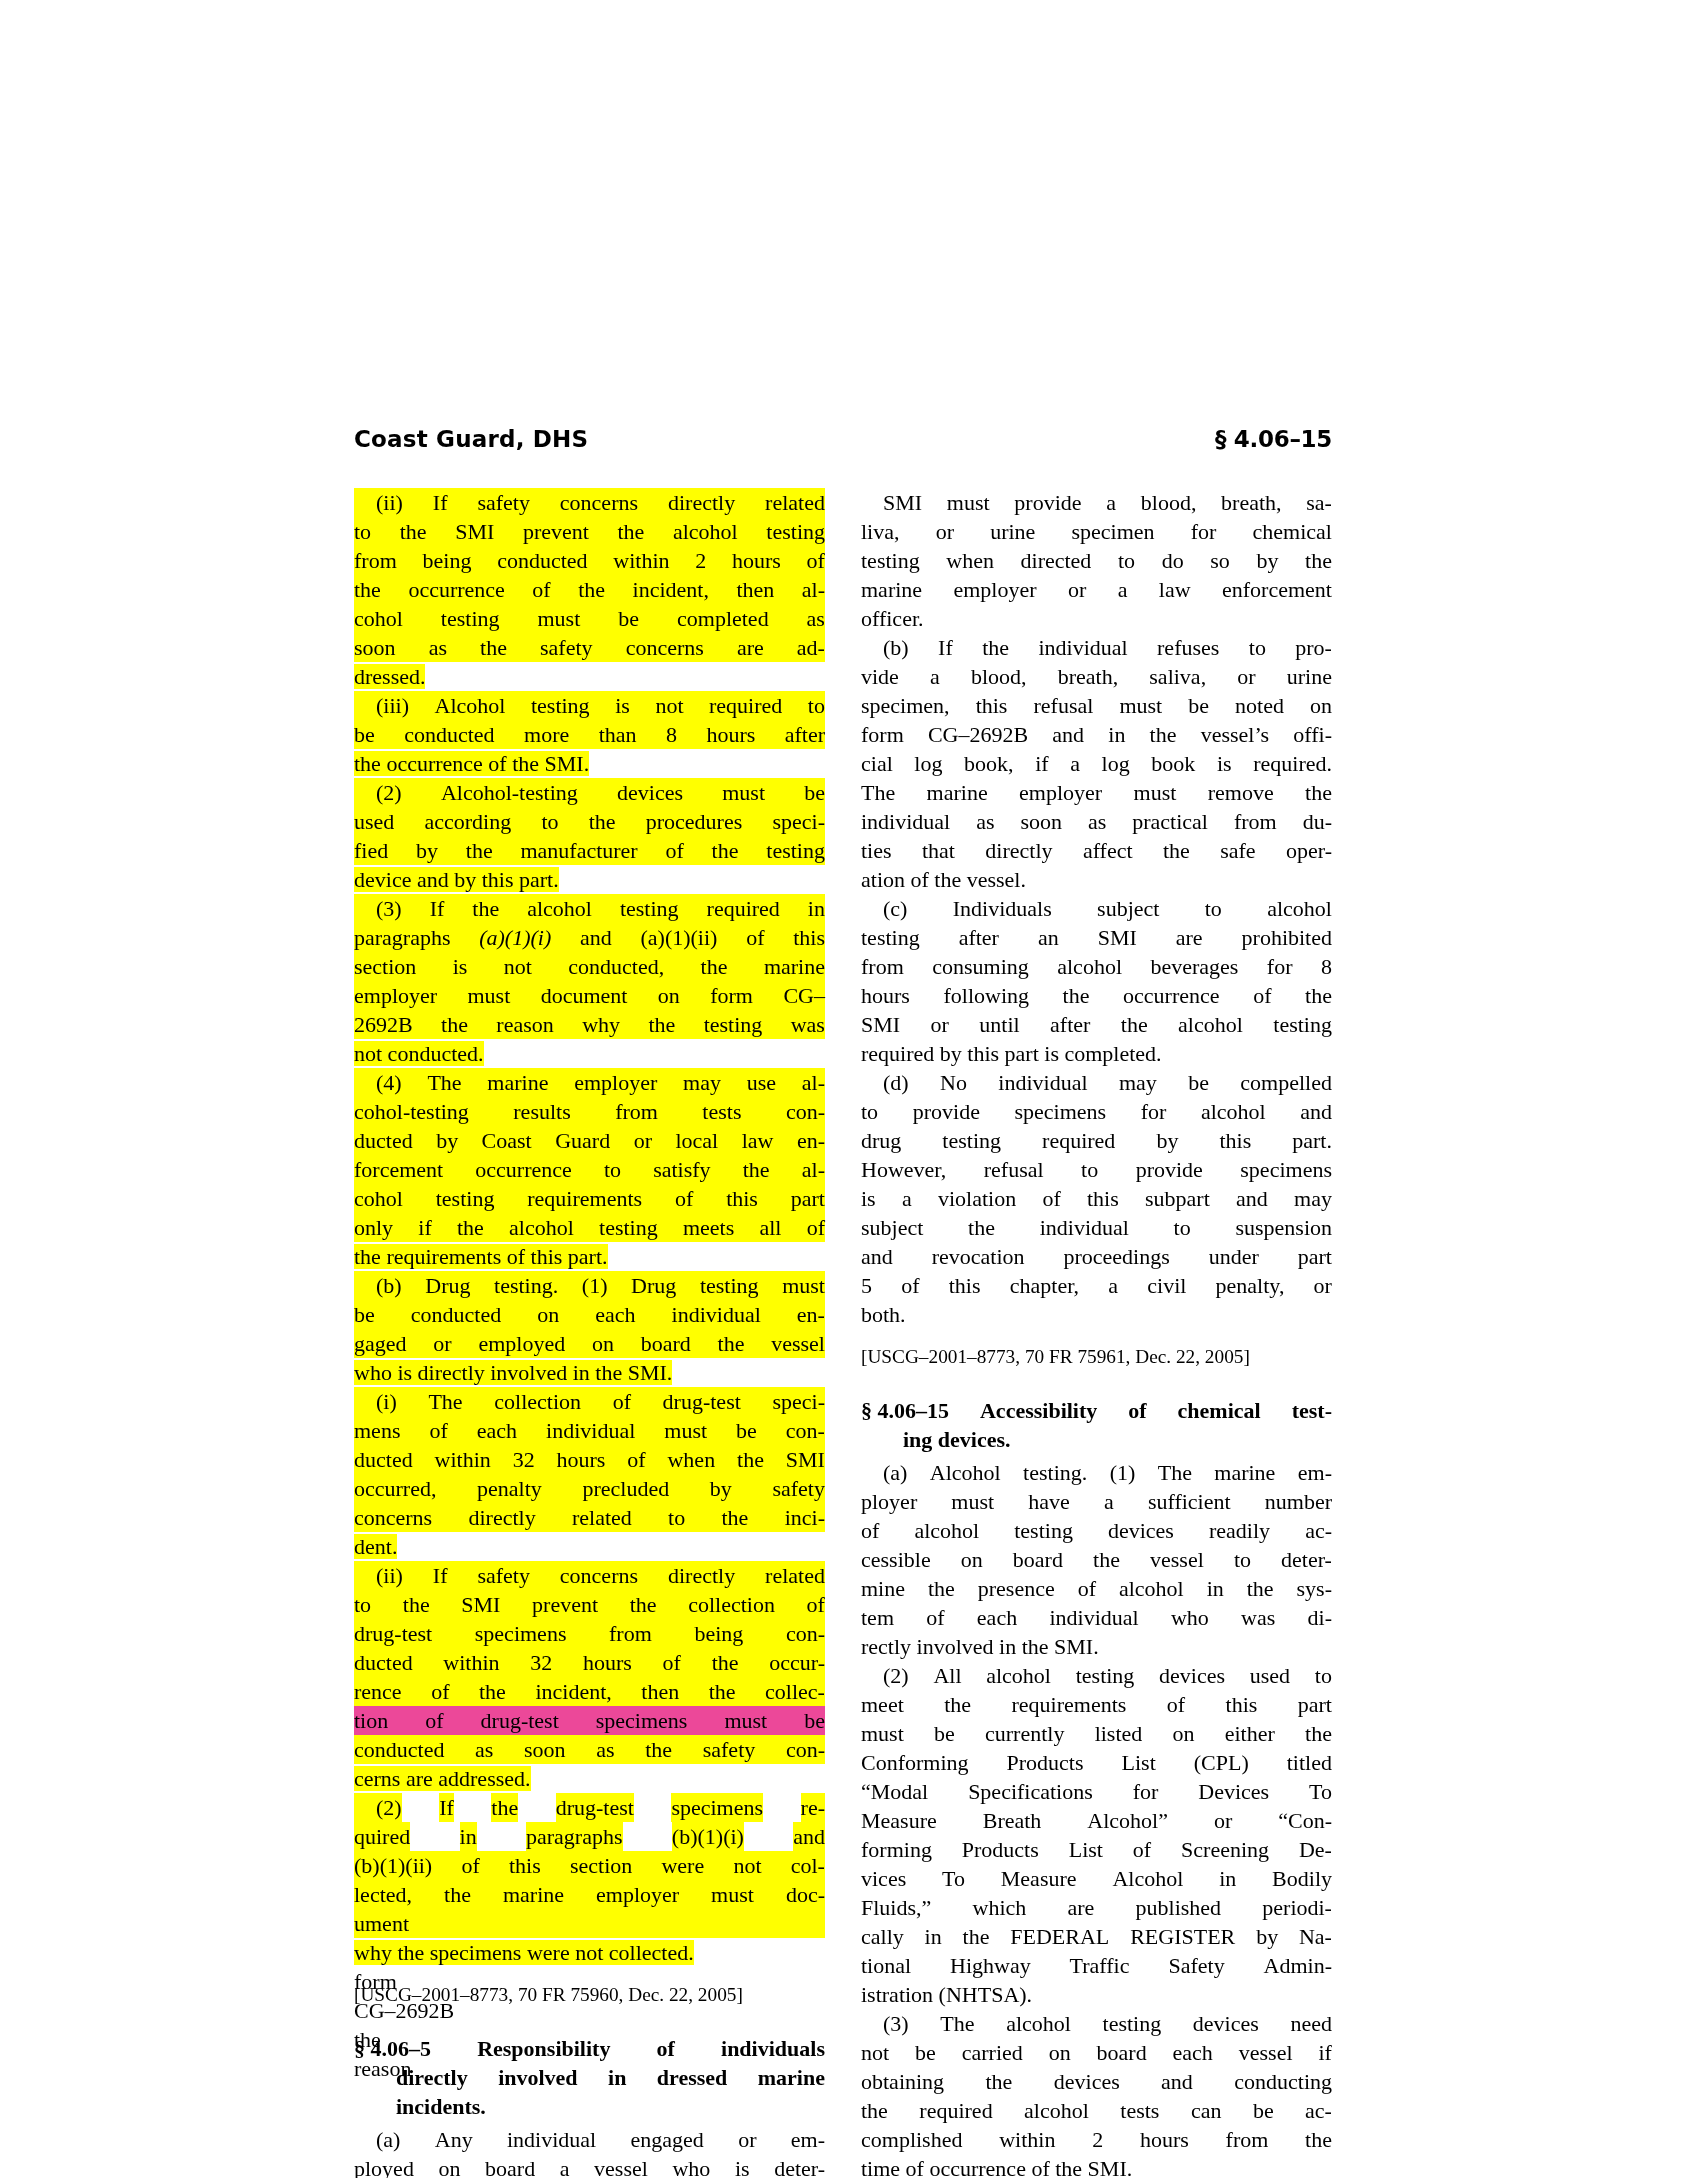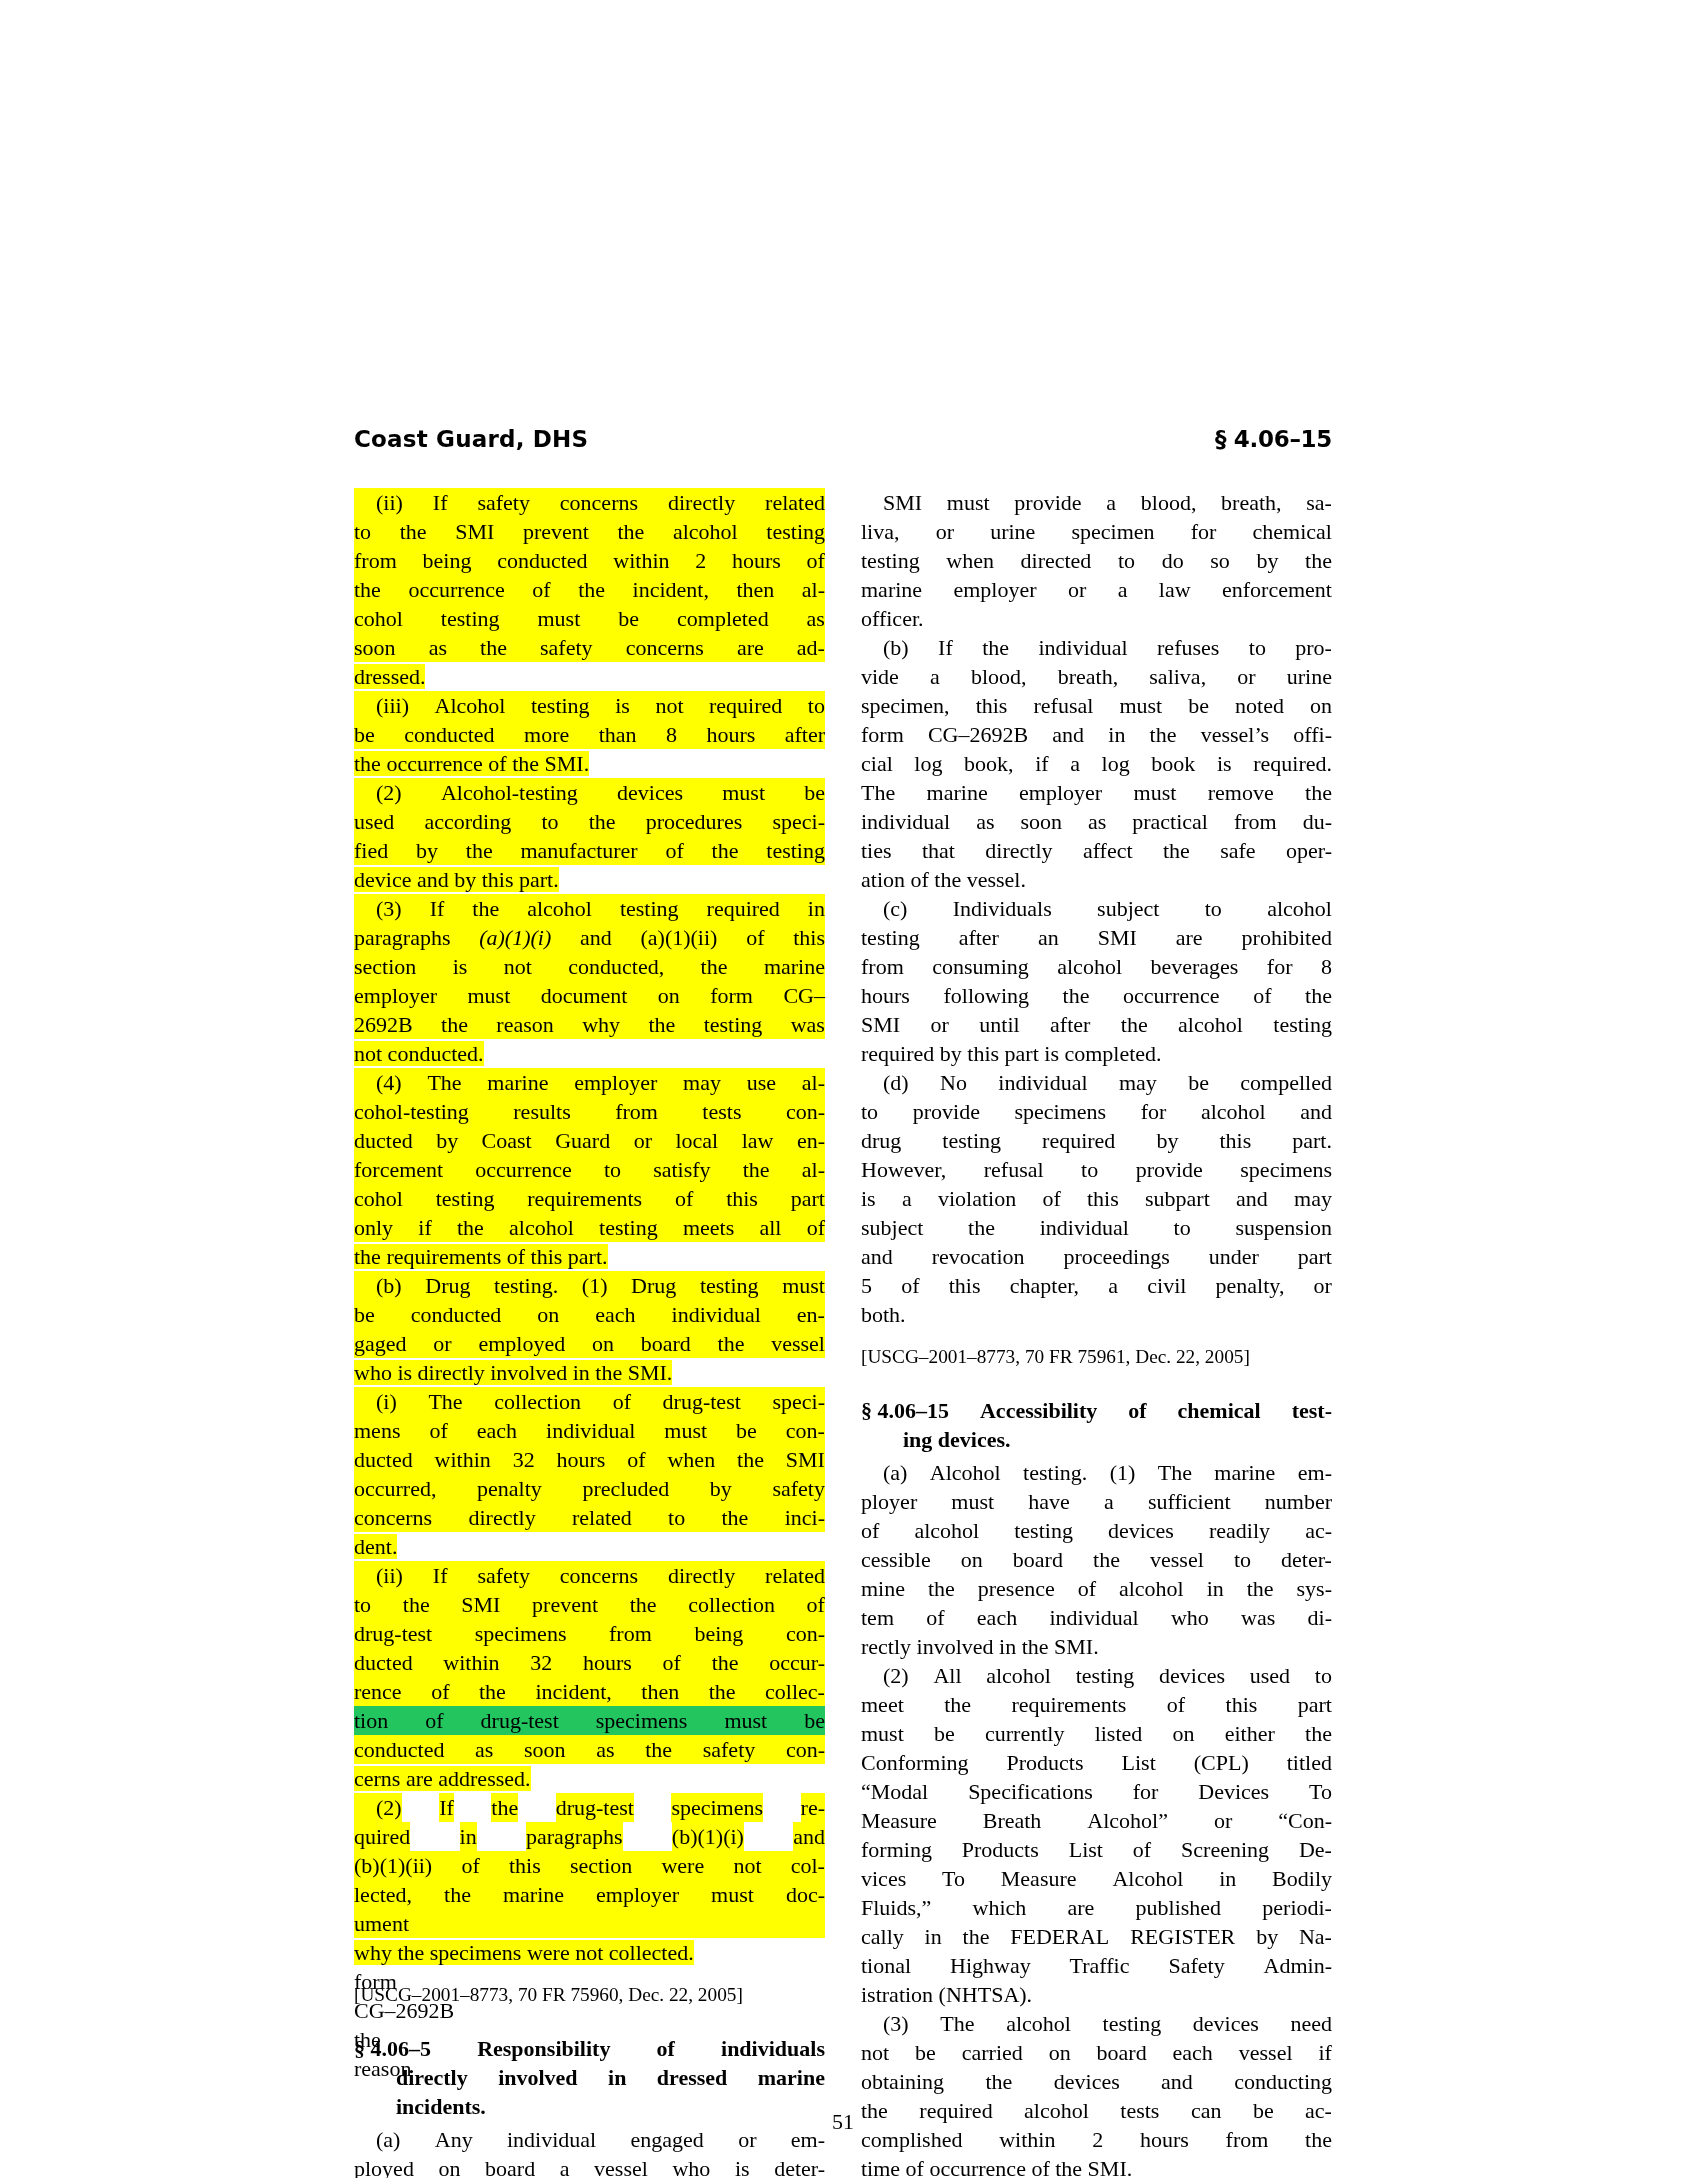--- a/index.html
+++ b/index.html
@@ -168,21 +168,21 @@
           <div class="ln j" style="background: rgb(255, 255, 0);"><span style="background: transparent;">occurred,</span><span style="background: transparent;">penalty</span><span style="background: transparent;">precluded</span><span style="background: transparent;">by</span><span style="background: transparent;">safety</span></div>
           <div class="ln j" style="background: rgb(255, 255, 0);"><span style="background: transparent;">concerns</span><span style="background: transparent;">directly</span><span style="background: transparent;">related</span><span style="background: transparent;">to</span><span style="background: transparent;">the</span><span style="background: transparent;">inci-</span></div>
           <div class="ln"><span class="hl">dent.</span></div>
         </div>
         <div>
           <div class="ln j" style="background: rgb(255, 255, 0);"><span style="background: transparent;"><span class="ind"></span>(ii)</span><span style="background: transparent;">If</span><span style="background: transparent;">safety</span><span style="background: transparent;">concerns</span><span style="background: transparent;">directly</span><span style="background: transparent;">related</span></div>
           <div class="ln j" style="background: rgb(255, 255, 0);"><span style="background: transparent;">to</span><span style="background: transparent;">the</span><span style="background: transparent;">SMI</span><span style="background: transparent;">prevent</span><span style="background: transparent;">the</span><span style="background: transparent;">collection</span><span style="background: transparent;">of</span></div>
           <div class="ln j" style="background: rgb(255, 255, 0);"><span style="background: transparent;">drug-test</span><span style="background: transparent;">specimens</span><span style="background: transparent;">from</span><span style="background: transparent;">being</span><span style="background: transparent;">con-</span></div>
           <div class="ln j" style="background: rgb(255, 255, 0);"><span style="background: transparent;">ducted</span><span style="background: transparent;">within</span><span style="background: transparent;">32</span><span style="background: transparent;">hours</span><span style="background: transparent;">of</span><span style="background: transparent;">the</span><span style="background: transparent;">occur-</span></div>
           <div class="ln j" style="background: rgb(255, 255, 0);"><span style="background: transparent;">rence</span><span style="background: transparent;">of</span><span style="background: transparent;">the</span><span style="background: transparent;">incident,</span><span style="background: transparent;">then</span><span style="background: transparent;">the</span><span style="background: transparent;">collec-</span></div>
-          <div class="ln j" style="background: #22c55e; align-items: flex-end;"><span style="background: transparent;">tion</span><span style="background: transparent;">of</span><span style="background: transparent;">drug-test</span><span style="background: transparent;">specimens</span><span style="background: transparent;">must</span><span style="background: transparent;">be</span></div>
+          <div class="ln j" style="background: #ec4899; align-items: flex-end;"><span style="background: transparent;">tion</span><span style="background: transparent;">of</span><span style="background: transparent;">drug-test</span><span style="background: transparent;">specimens</span><span style="background: transparent;">must</span><span style="background: transparent;">be</span></div>
           <div class="ln j" style="background: rgb(255, 255, 0);"><span style="background: transparent;">conducted</span><span style="background: transparent;">as</span><span style="background: transparent;">soon</span><span style="background: transparent;">as</span><span style="background: transparent;">the</span><span style="background: transparent;">safety</span><span style="background: transparent;">con-</span></div>
           <div class="ln"><span class="hl">cerns are addressed.</span></div>
         </div>
         <div>
           <div class="ln j hlline"><span><span class="ind"></span>(2)</span><span>If</span><span>the</span><span>drug-test</span><span>specimens</span><span>re-</span></div>
           <div class="ln j hlline"><span>quired</span><span>in</span><span>paragraphs</span><span>(b)(1)(i)</span><span>and</span></div>
           <div class="ln j" style="background: rgb(255, 255, 0);"><span style="background: transparent;">(b)(1)(ii)</span><span style="background: transparent;">of</span><span style="background: transparent;">this</span><span style="background: transparent;">section</span><span style="background: transparent;">were</span><span style="background: transparent;">not</span><span style="background: transparent;">col-</span></div>
           <div class="ln j" style="background: rgb(255, 255, 0);"><span style="background: transparent;">lected,</span><span style="background: transparent;">the</span><span style="background: transparent;">marine</span><span style="background: transparent;">employer</span><span style="background: transparent;">must</span><span style="background: transparent;">doc-</span></div>
           <div class="ln j" style="background: rgb(255, 255, 0); flex-direction: column;"><span style="background: transparent;">ument</span><span style="background: transparent;">on</span><span style="background: transparent;">form</span><span style="background: transparent;">CG–2692B</span><span style="background: transparent;">the</span><span style="background: transparent;">reason</span></div>
           <div class="ln"><span class="hl">why the specimens were not collected.</span></div>
@@ -271,15 +271,14 @@
           <div class="ln j"><span>not</span><span>be</span><span>carried</span><span>on</span><span>board</span><span>each</span><span>vessel</span><span>if</span></div>
           <div class="ln j"><span>obtaining</span><span>the</span><span>devices</span><span>and</span><span>conducting</span></div>
           <div class="ln j"><span>the</span><span>required</span><span>alcohol</span><span>tests</span><span>can</span><span>be</span><span>ac-</span></div>
           <div class="ln j"><span>complished</span><span>within</span><span>2</span><span>hours</span><span>from</span><span>the</span></div>
           <div class="ln"><span>time of occurrence of the SMI.</span></div>
         </div>
       </div>
 
   </div>
 
-  <div class="folio">51</div>
 </div>
 
 
 </body></html>

